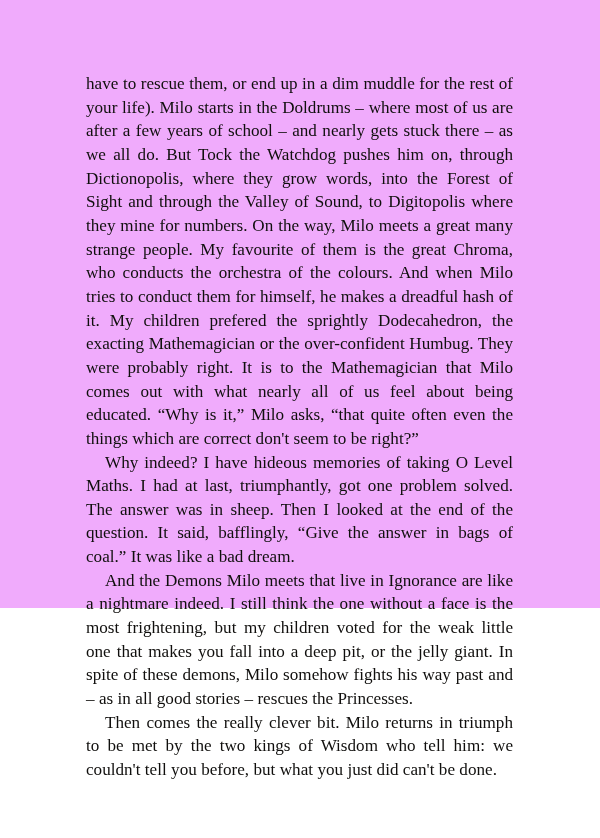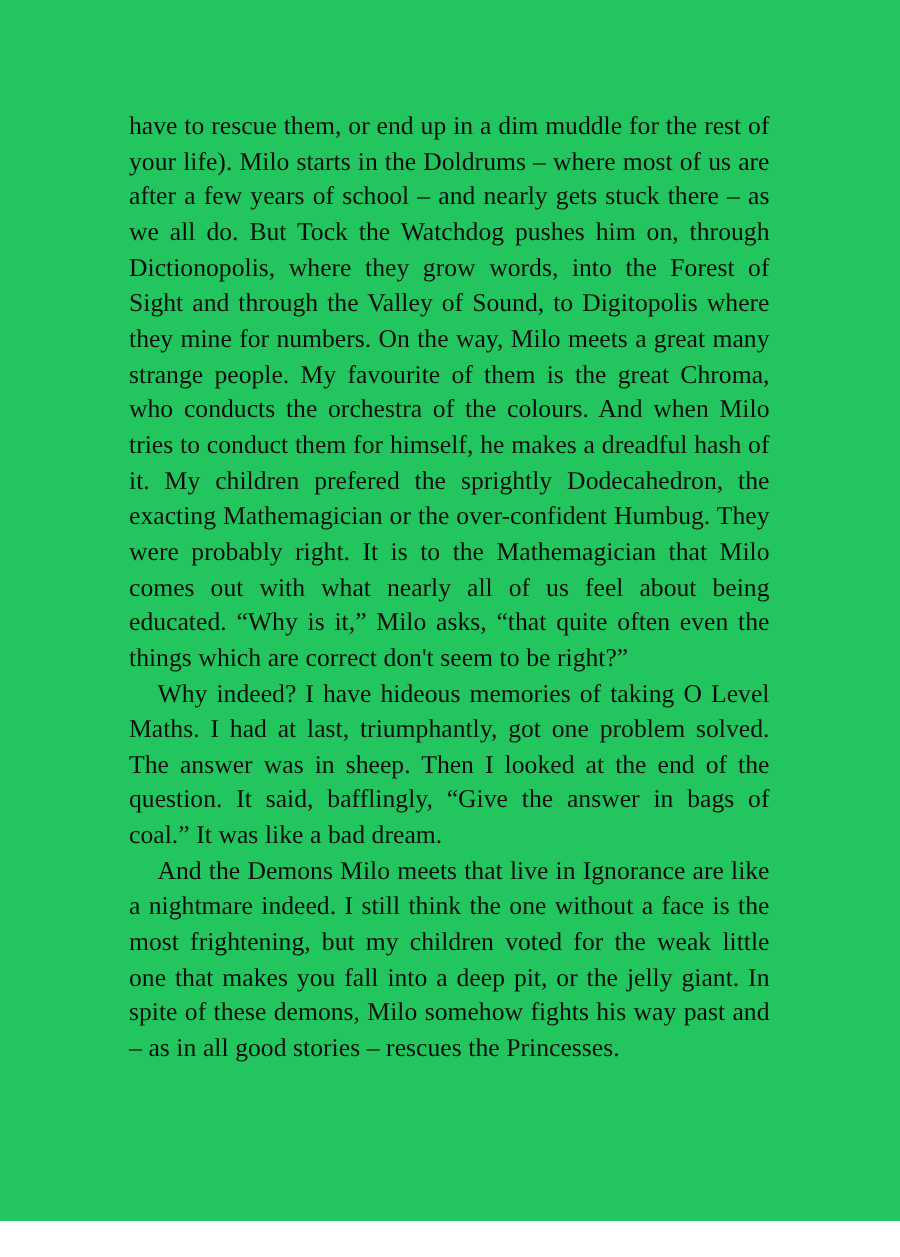--- a/index.html
+++ b/index.html
@@ -10,22 +10,22 @@
     width: 600px;
     height: 838px;
     background: #ffffff;
     font-family: "Liberation Serif", "DejaVu Serif", serif;
     overflow: hidden;
   }
 
   #page {
     position: relative;
     width: 600px;
-    height: 814px;
-    background: #22c55e;
+    height: 608px;
+    background: #f0abfc;
   }
 
   #text-column {
     position: absolute;
     left: 86px;
     top: 72px;
     width: 427px;
   }
 
   .para {
@@ -52,15 +52,16 @@
 
 <div id="page">
   <div id="text-column">
 
     <p class="para">have to rescue them, or end up in a dim muddle for the rest of your life). Milo starts in the Doldrums – where most of us are after a few years of school – and nearly gets stuck there – as we all do. But Tock the Watchdog pushes him on, through Dictionopolis, where they grow words, into the Forest of Sight and through the Valley of Sound, to Digitopolis where they mine for numbers. On the way, Milo meets a great many strange people. My favourite of them is the great Chroma, who conducts the orchestra of the colours. And when Milo tries to conduct them for himself, he makes a dreadful hash of it. My children prefered the sprightly Dodecahedron, the exacting Mathemagician or the over-confident Humbug. They were probably right. It is to the Mathemagician that Milo comes out with what nearly all of us feel about being educated. “Why is it,” Milo asks, “that quite often even the things which are correct don't seem to be right?”</p>
 
     <p class="para indent">Why indeed? I have hideous memories of taking O Level Maths. I had at last, triumphantly, got one problem solved. The answer was in sheep. Then I looked at the end of the question. It said, bafflingly, “Give the answer in bags of coal.” It was like a bad dream.</p>
 
     <p class="para indent">And the Demons Milo meets that live in Ignorance are like a nightmare indeed. I still think the one without a face is the most frightening, but my children voted for the weak little one that makes you fall into a deep pit, or the jelly giant. In spite of these demons, Milo somehow fights his way past and – as in all good stories – rescues the Princesses.</p>
 
+    <p class="para indent">Then comes the really clever bit. Milo returns in triumph to be met by the two kings of Wisdom who tell him: we couldn't tell you before, but what you just did can't be done.</p>
 
   </div>
 </div>
 
 </body></html>

